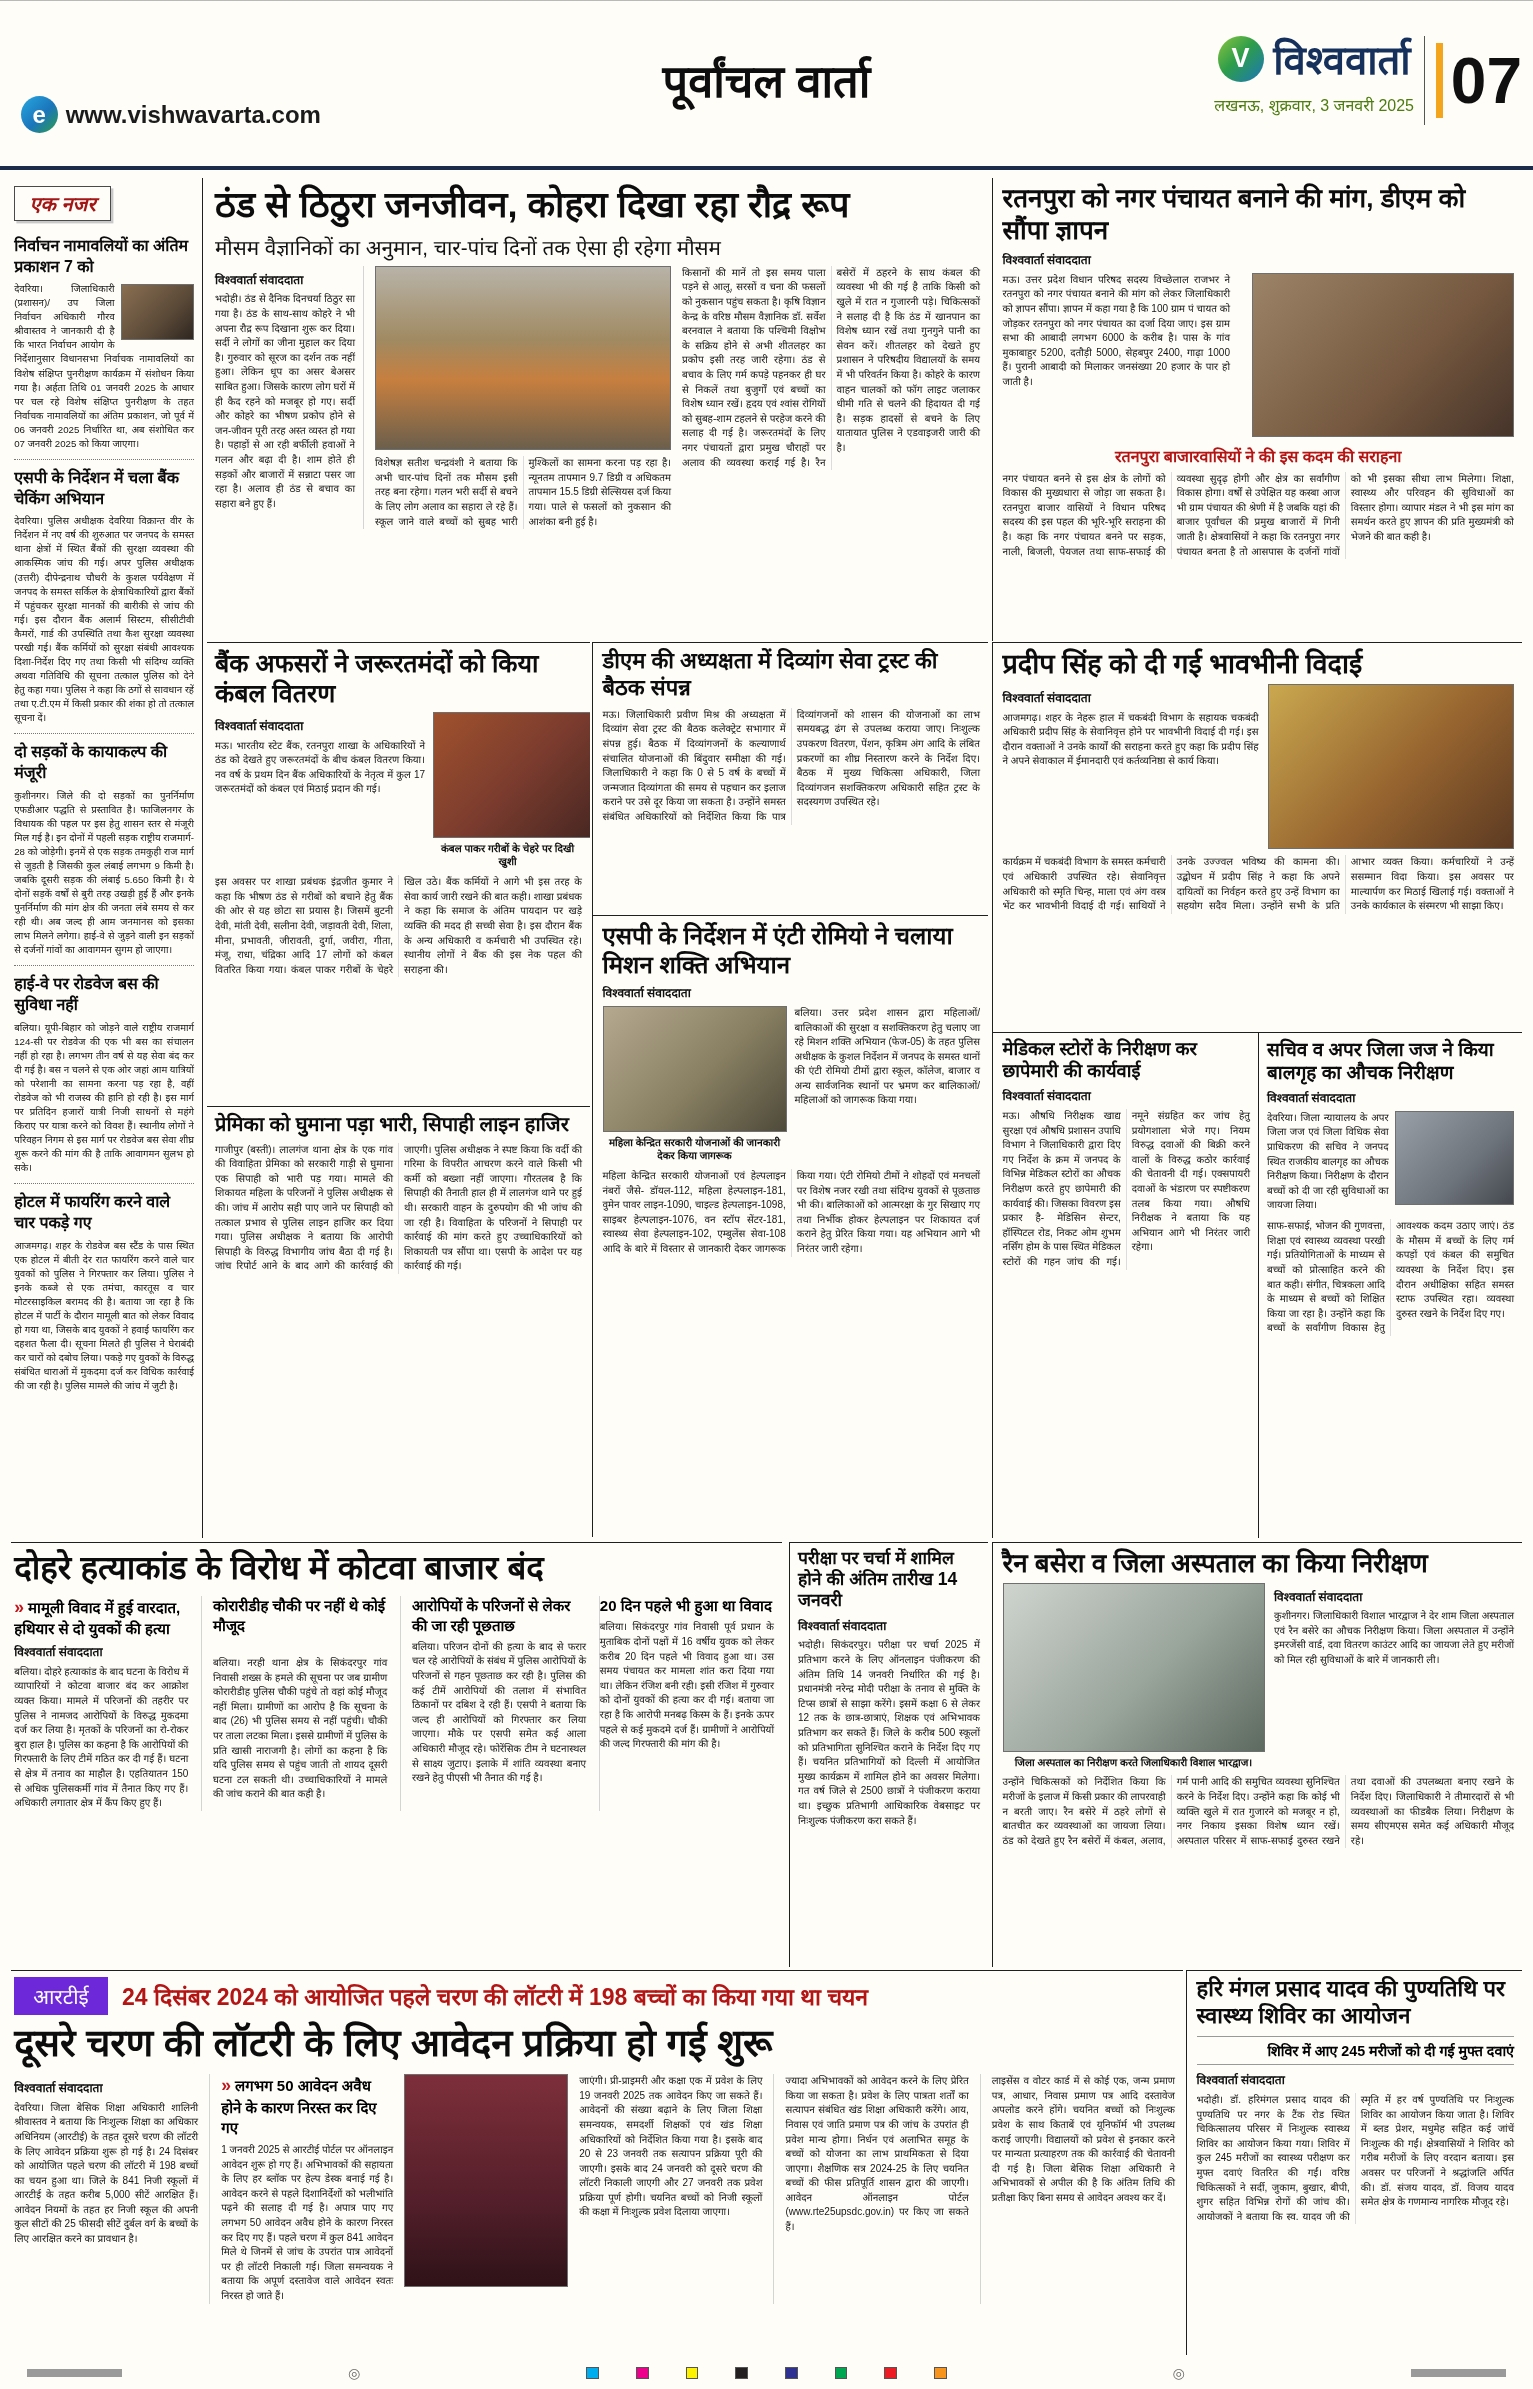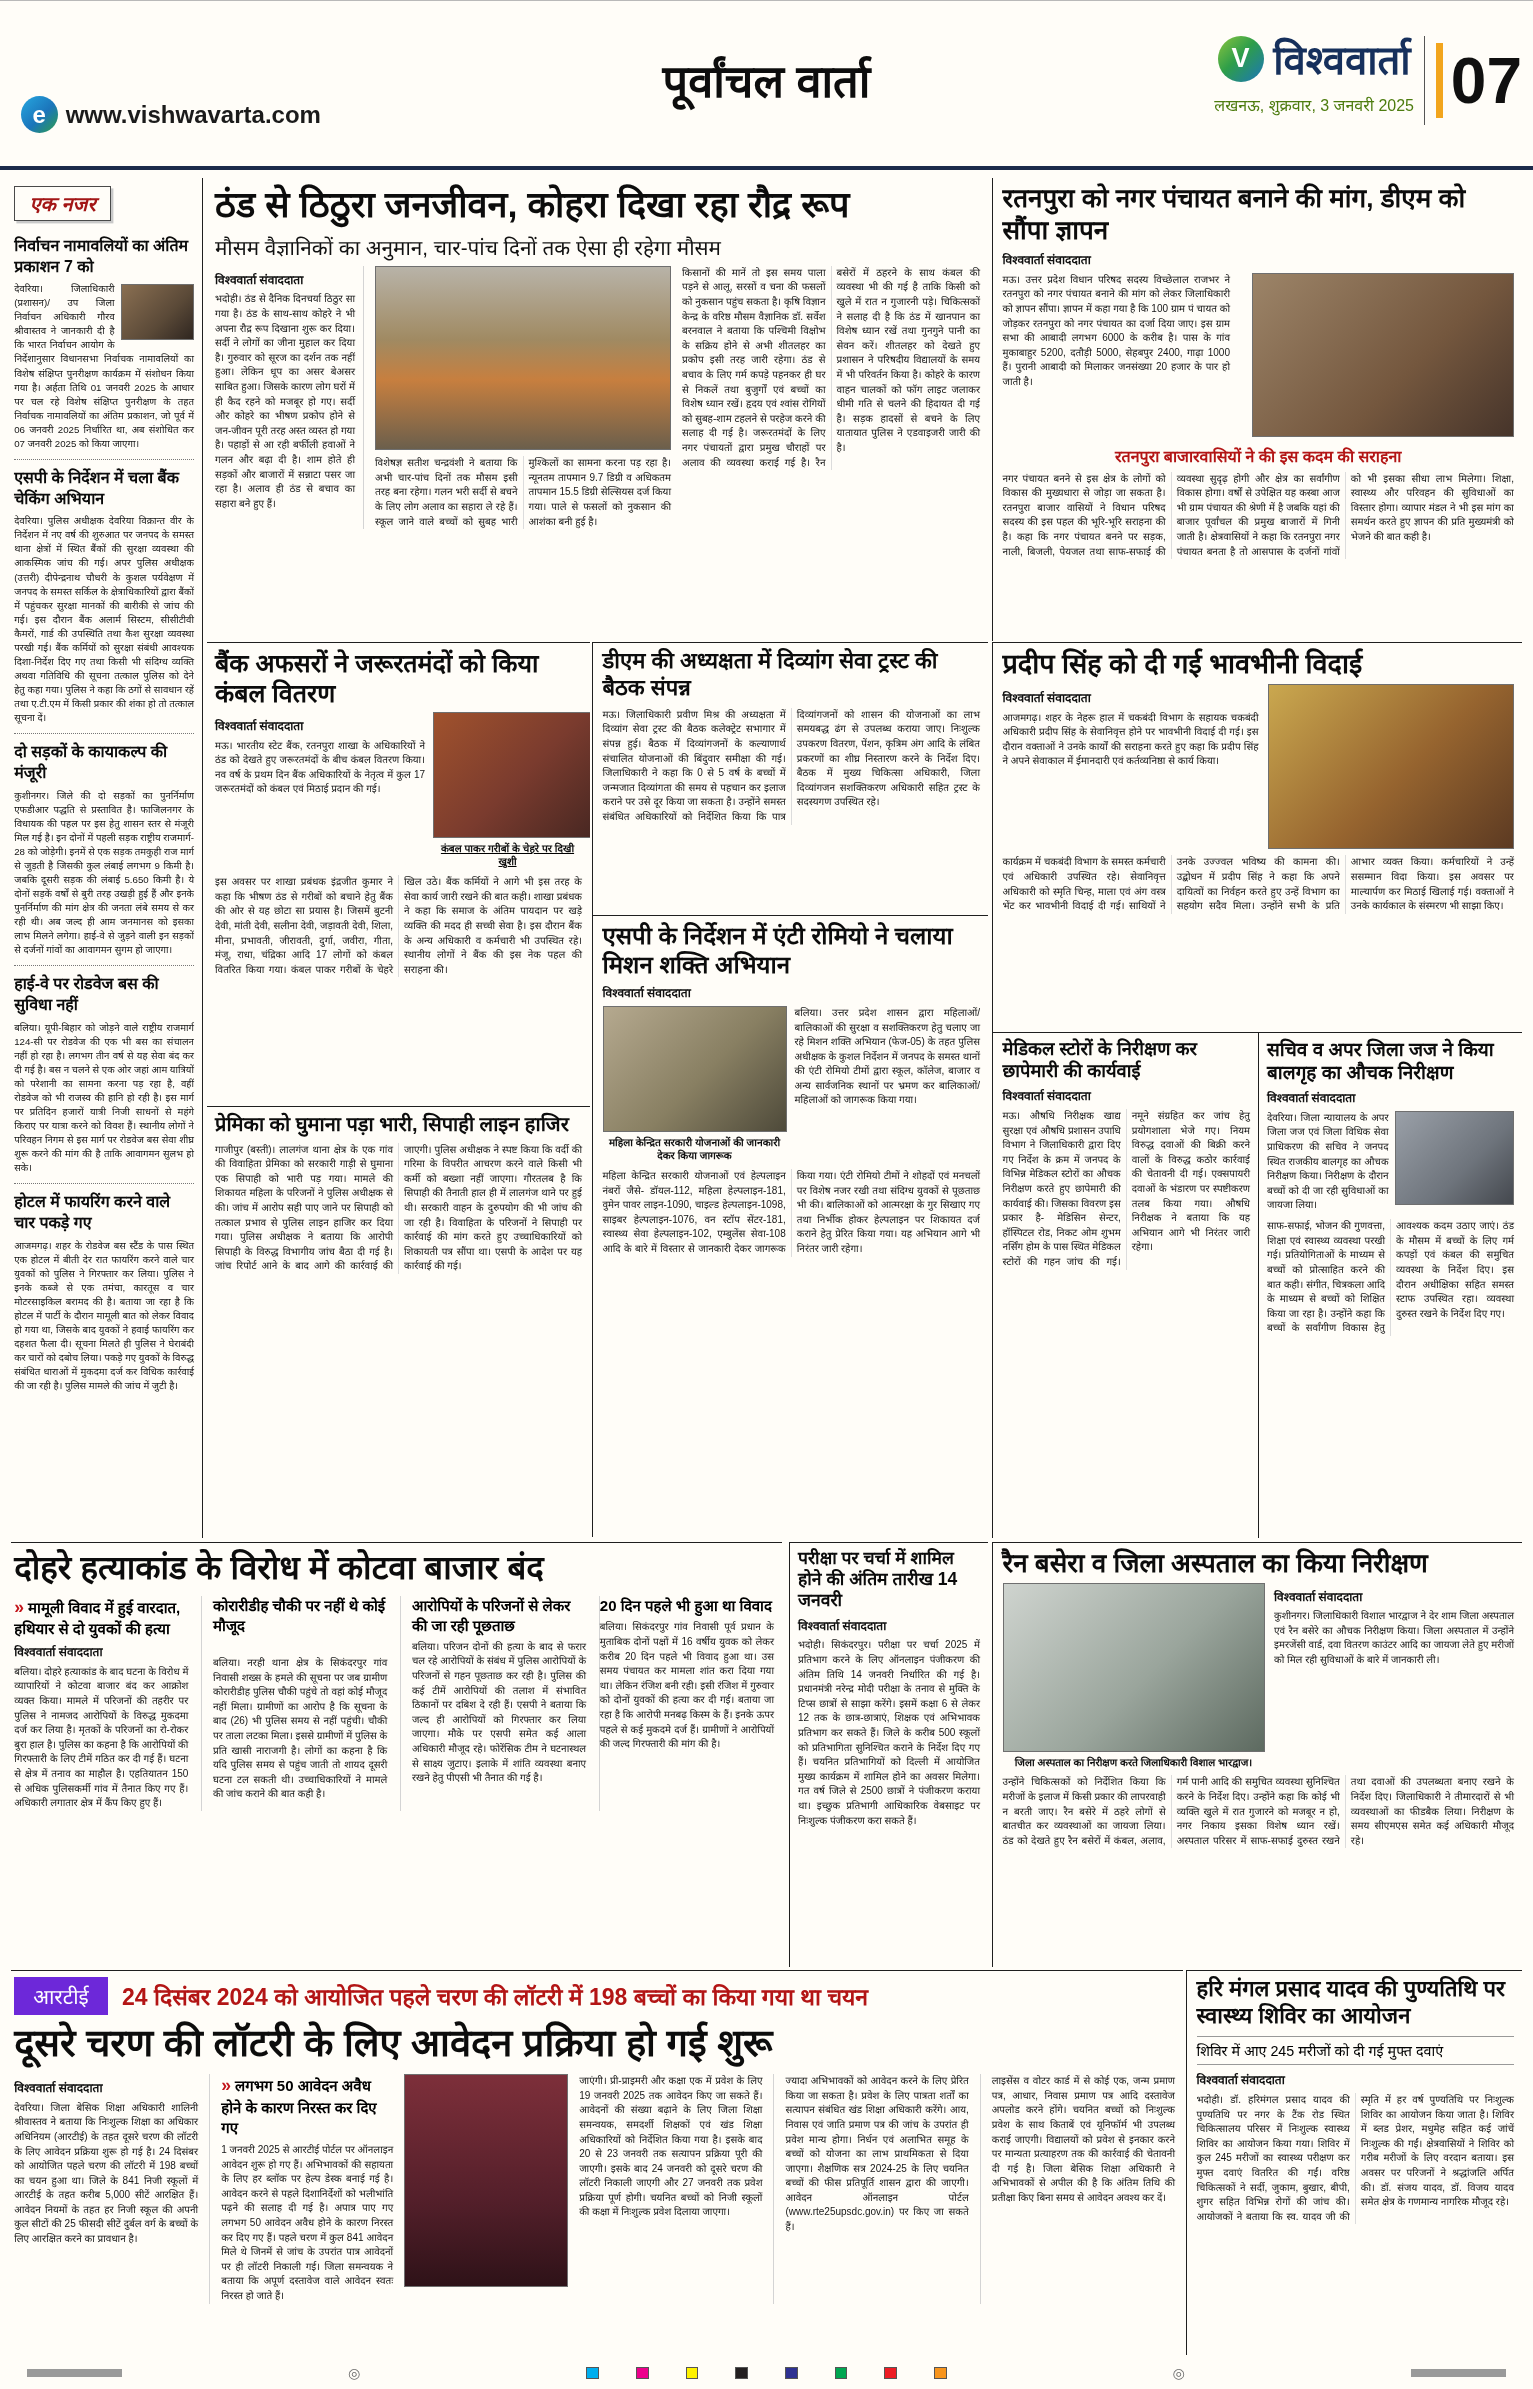--- a/index.html
+++ b/index.html
@@ -153,21 +153,21 @@
     <div class="body threecol">नगर पंचायत बनने से इस क्षेत्र के लोगों को विकास की मुख्यधारा से जोड़ा जा सकता है। रतनपुरा बाजार वासियों ने विधान परिषद सदस्य की इस पहल की भूरि-भूरि सराहना की है। कहा कि नगर पंचायत बनने पर सड़क, नाली, बिजली, पेयजल तथा साफ-सफाई की व्यवस्था सुदृढ़ होगी और क्षेत्र का सर्वांगीण विकास होगा। वर्षों से उपेक्षित यह कस्बा आज भी ग्राम पंचायत की श्रेणी में है जबकि यहां की बाजार पूर्वांचल की प्रमुख बाजारों में गिनी जाती है। क्षेत्रवासियों ने कहा कि रतनपुरा नगर पंचायत बनता है तो आसपास के दर्जनों गांवों को भी इसका सीधा लाभ मिलेगा। शिक्षा, स्वास्थ्य और परिवहन की सुविधाओं का विस्तार होगा। व्यापार मंडल ने भी इस मांग का समर्थन करते हुए ज्ञापन की प्रति मुख्यमंत्री को भेजने की बात कही है।</div>
   </section>
 
   <section class="blk rt" style="left:207px; top:641px; width:383px; height:463px;">
     <div class="hl" style="font-size:25px;">बैंक अफसरों ने जरूरतमंदों को किया कंबल वितरण</div>
     <div style="display:flex; gap:8px; margin-top:3.2px;">
       <div style="flex:1;">
         <div class="byline">विश्ववार्ता संवाददाता</div>
         <div class="body">मऊ। भारतीय स्टेट बैंक, रतनपुरा शाखा के अधिकारियों ने ठंड को देखते हुए जरूरतमंदों के बीच कंबल वितरण किया। नव वर्ष के प्रथम दिन बैंक अधिकारियों के नेतृत्व में कुल 17 जरूरतमंदों को कंबल एवं मिठाई प्रदान की गई।</div>
       </div>
-      <div style="width:149px;text-decoration:underline;">
+      <div style="width:149px;">
         <span class="photo ph-blanket" style="width:181px; height:126px;"></span>
         <div class="caption">कंबल पाकर गरीबों के चेहरे पर दिखी खुशी</div>
       </div>
     </div>
     <div class="body twocol" style="margin-top:6.4px;">इस अवसर पर शाखा प्रबंधक इंद्रजीत कुमार ने कहा कि भीषण ठंड से गरीबों को बचाने हेतु बैंक की ओर से यह छोटा सा प्रयास है। जिसमें बुटनी देवी, मांती देवी, सलीना देवी, जड़ावती देवी, शिला, मीना, प्रभावती, जीरावती, दुर्गा, जवीरा, गीता, मंजू, राधा, चंद्रिका आदि 17 लोगों को कंबल वितरित किया गया। कंबल पाकर गरीबों के चेहरे खिल उठे। बैंक कर्मियों ने आगे भी इस तरह के सेवा कार्य जारी रखने की बात कही। शाखा प्रबंधक ने कहा कि समाज के अंतिम पायदान पर खड़े व्यक्ति की मदद ही सच्ची सेवा है। इस दौरान बैंक के अन्य अधिकारी व कर्मचारी भी उपस्थित रहे। स्थानीय लोगों ने बैंक की इस नेक पहल की सराहना की।</div>
   </section>
 
   <section class="blk rt" style="left:207px; top:1105px; width:383px; height:431px; border-top-width:0.8px;">
     <div class="hl" style="font-size:20px;">प्रेमिका को घुमाना पड़ा भारी, सिपाही लाइन हाजिर</div>
     <div class="body twocol" style="margin-top:6.4px;">गाजीपुर (बस्ती)। लालगंज थाना क्षेत्र के एक गांव की विवाहिता प्रेमिका को सरकारी गाड़ी से घुमाना एक सिपाही को भारी पड़ गया। मामले की शिकायत महिला के परिजनों ने पुलिस अधीक्षक से की। जांच में आरोप सही पाए जाने पर सिपाही को तत्काल प्रभाव से पुलिस लाइन हाजिर कर दिया गया। पुलिस अधीक्षक ने बताया कि आरोपी सिपाही के विरुद्ध विभागीय जांच बैठा दी गई है। जांच रिपोर्ट आने के बाद आगे की कार्रवाई की जाएगी। पुलिस अधीक्षक ने स्पष्ट किया कि वर्दी की गरिमा के विपरीत आचरण करने वाले किसी भी कर्मी को बख्शा नहीं जाएगा। गौरतलब है कि सिपाही की तैनाती हाल ही में लालगंज थाने पर हुई थी। सरकारी वाहन के दुरुपयोग की भी जांच की जा रही है। विवाहिता के परिजनों ने सिपाही पर कार्रवाई की मांग करते हुए उच्चाधिकारियों को शिकायती पत्र सौंपा था। एसपी के आदेश पर यह कार्रवाई की गई।</div>
@@ -292,21 +292,21 @@
         <div class="body">ज्यादा अभिभावकों को आवेदन करने के लिए प्रेरित किया जा सकता है। प्रवेश के लिए पात्रता शर्तों का सत्यापन संबंधित खंड शिक्षा अधिकारी करेंगे। आय, निवास एवं जाति प्रमाण पत्र की जांच के उपरांत ही प्रवेश मान्य होगा। निर्धन एवं अलाभित समूह के बच्चों को योजना का लाभ प्राथमिकता से दिया जाएगा। शैक्षणिक सत्र 2024-25 के लिए चयनित बच्चों की फीस प्रतिपूर्ति शासन द्वारा की जाएगी। आवेदन ऑनलाइन पोर्टल (www.rte25upsdc.gov.in) पर किए जा सकते हैं।</div>
       </div>
       <div style="flex:1; border-left:0.8px solid #d4d4d4; padding-left:11px;">
         <div class="body">लाइसेंस व वोटर कार्ड में से कोई एक, जन्म प्रमाण पत्र, आधार, निवास प्रमाण पत्र आदि दस्तावेज अपलोड करने होंगे। चयनित बच्चों को निःशुल्क प्रवेश के साथ किताबें एवं यूनिफॉर्म भी उपलब्ध कराई जाएगी। विद्यालयों को प्रवेश से इनकार करने पर मान्यता प्रत्याहरण तक की कार्रवाई की चेतावनी दी गई है। जिला बेसिक शिक्षा अधिकारी ने अभिभावकों से अपील की है कि अंतिम तिथि की प्रतीक्षा किए बिना समय से आवेदन अवश्य कर दें।</div>
       </div>
     </div>
   </section>
 
   <section class="blk rt rl" style="left:1186px; top:1969px; width:336px; height:385px; padding-left:9.5px;">
     <div class="hl" style="font-size:22px;">हरि मंगल प्रसाद यादव की पुण्यतिथि पर स्वास्थ्य शिविर का आयोजन</div>
-    <div style="font-size:14.3px; font-weight:400; text-align:left; margin:6.4px 0; border-top:0.8px solid #999; border-bottom:0.8px solid #999; padding:4px 0;">शिविर में आए 245 मरीजों को दी गई मुफ्त दवाएं</div>
+    <div style="font-size:14.3px; font-weight:700; text-align:right; margin:6.4px 0; border-top:0.8px solid #999; border-bottom:0.8px solid #999; padding:4px 0;">शिविर में आए 245 मरीजों को दी गई मुफ्त दवाएं</div>
     <div class="byline">विश्ववार्ता संवाददाता</div>
     <div class="body twocol">भदोही। डॉ. हरिमंगल प्रसाद यादव की पुण्यतिथि पर नगर के टैंक रोड स्थित चिकित्सालय परिसर में निःशुल्क स्वास्थ्य शिविर का आयोजन किया गया। शिविर में कुल 245 मरीजों का स्वास्थ्य परीक्षण कर मुफ्त दवाएं वितरित की गईं। वरिष्ठ चिकित्सकों ने सर्दी, जुकाम, बुखार, बीपी, शुगर सहित विभिन्न रोगों की जांच की। आयोजकों ने बताया कि स्व. यादव जी की स्मृति में हर वर्ष पुण्यतिथि पर निःशुल्क शिविर का आयोजन किया जाता है। शिविर में ब्लड प्रेशर, मधुमेह सहित कई जांचें निःशुल्क की गईं। क्षेत्रवासियों ने शिविर को गरीब मरीजों के लिए वरदान बताया। इस अवसर पर परिजनों ने श्रद्धांजलि अर्पित की। डॉ. संजय यादव, डॉ. विजय यादव समेत क्षेत्र के गणमान्य नागरिक मौजूद रहे।</div>
   </section>
 
   <div class="marksrow">
     <span class="greybar"></span>
     <span class="regmark">◎</span>
     <span class="sq-group">
         <span class="mark-sq" style="background: rgb(0, 174, 239);"></span>
         <span class="mark-sq" style="background: rgb(236, 0, 140);"></span>

